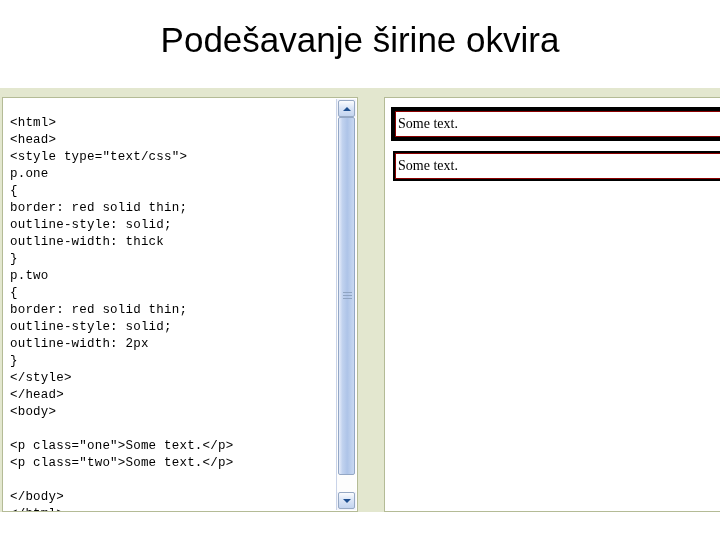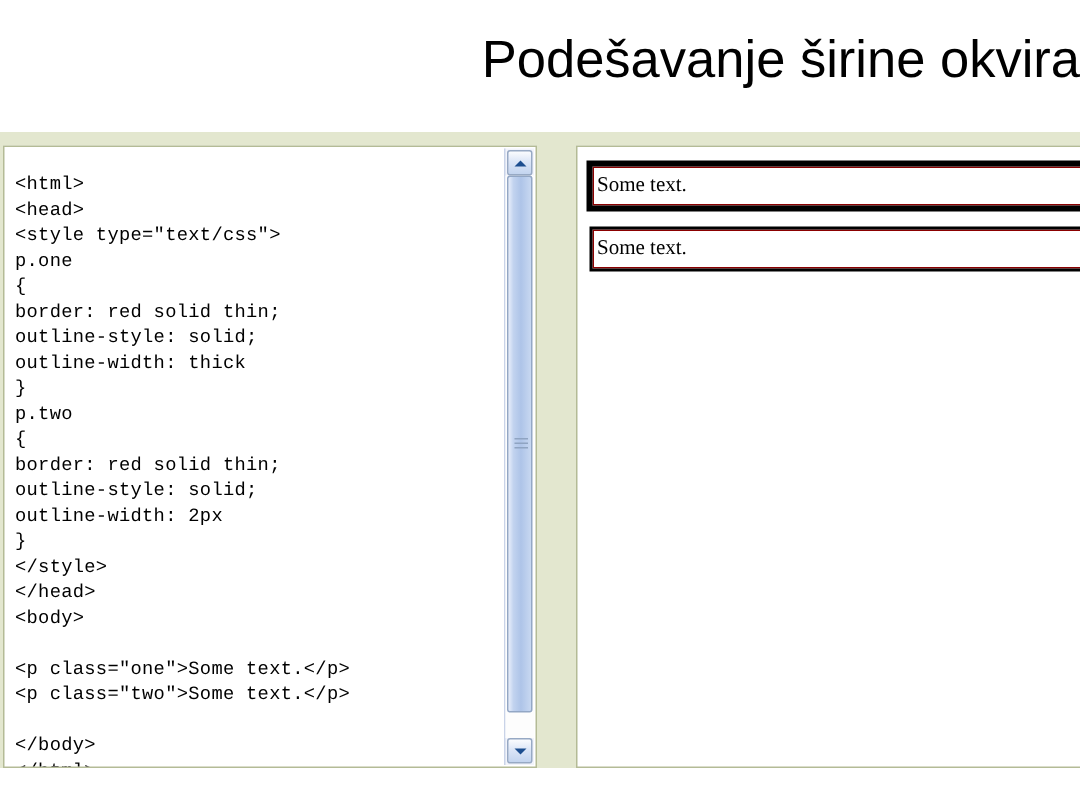--- a/index.html
+++ b/index.html
@@ -14,21 +14,21 @@
     overflow: hidden;
     position: relative;
   }
 
   
   #slide-title {
     position: absolute;
     left: 0;
     top: 20px;
     width: 720px;
-    text-align: right;
+    text-align: center;
     font-family: "Liberation Sans", sans-serif;
     font-size: 35px;
     font-weight: 400;
     color: #000000;
     letter-spacing: 0px;
     white-space: nowrap;
   }
 
   
   #content-frame {

